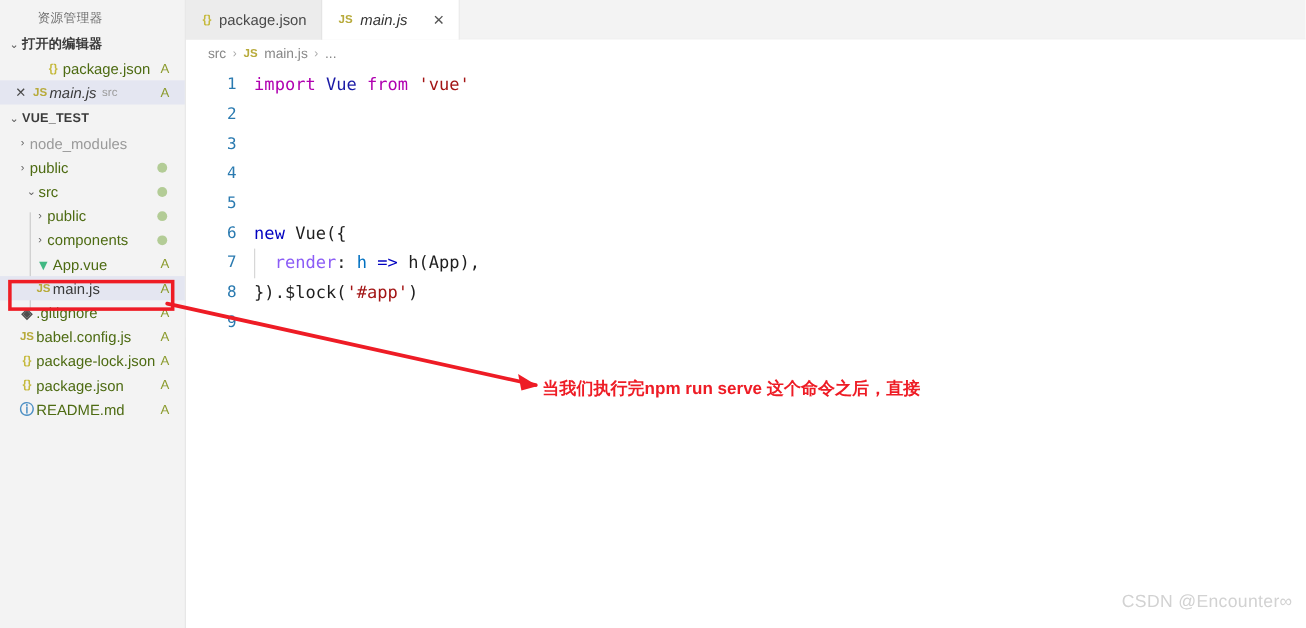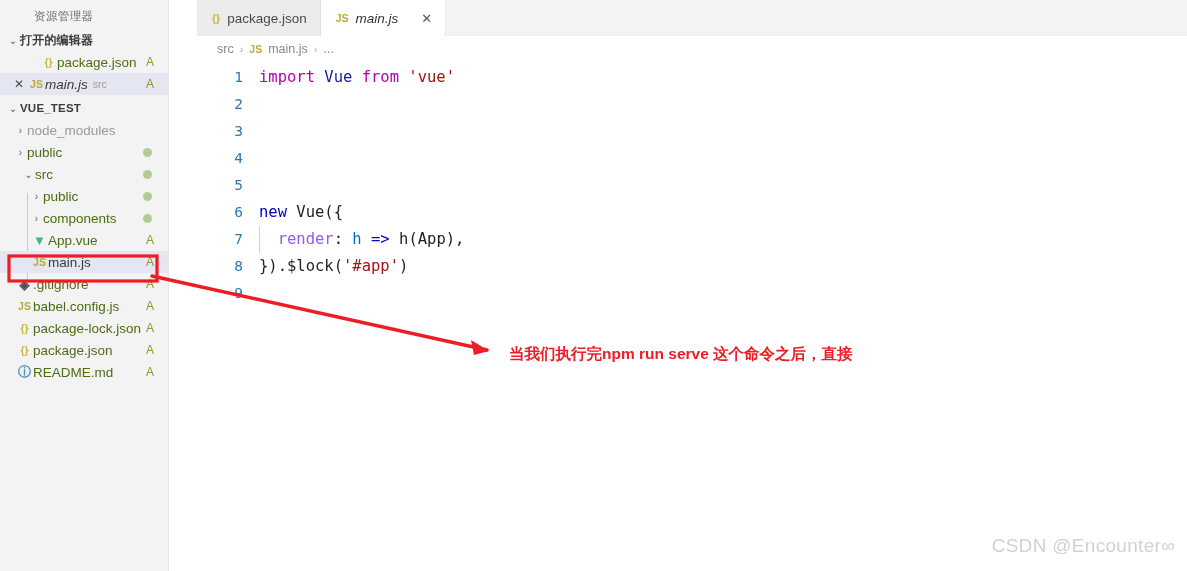--- a/index.html
+++ b/index.html
@@ -9,21 +9,20 @@
     overflow: hidden;
     background: #ffffff;
     font-family: "Liberation Sans", sans-serif;
   }
   #app {
     position: relative;
     width: 1187px;
     height: 571px;
     display: flex;
     background: #ffffff;
-    gap: 28px;
   }
 
   
   .sidebar {
     width: 169px;
     height: 571px;
     background: #f3f3f3;
     position: relative;
     flex: 0 0 169px;
     border-right: 1px solid #e4e4e4;
@@ -226,28 +225,27 @@
   .annot-text {
     position: absolute;
     left: 493px;
     top: 338px;
     width: 450px;
     color: #ee1c25;
     font-weight: bold;
     font-size: 15.5px;
     line-height: 32px;
     font-family: "Liberation Sans", sans-serif;
-    margin-left: 16px;
   }
   .watermark {
     position: absolute;
     right: 12px;
     bottom: 14px;
     color: #d2d2d2;
-    font-size: 19px;
+    font-size: 16px;
     font-family: "Liberation Sans", sans-serif;
     letter-spacing: .3px;
   }
 </style>
 </head>
 <body>
 
 <div id="app">
 
   <div class="sidebar">

